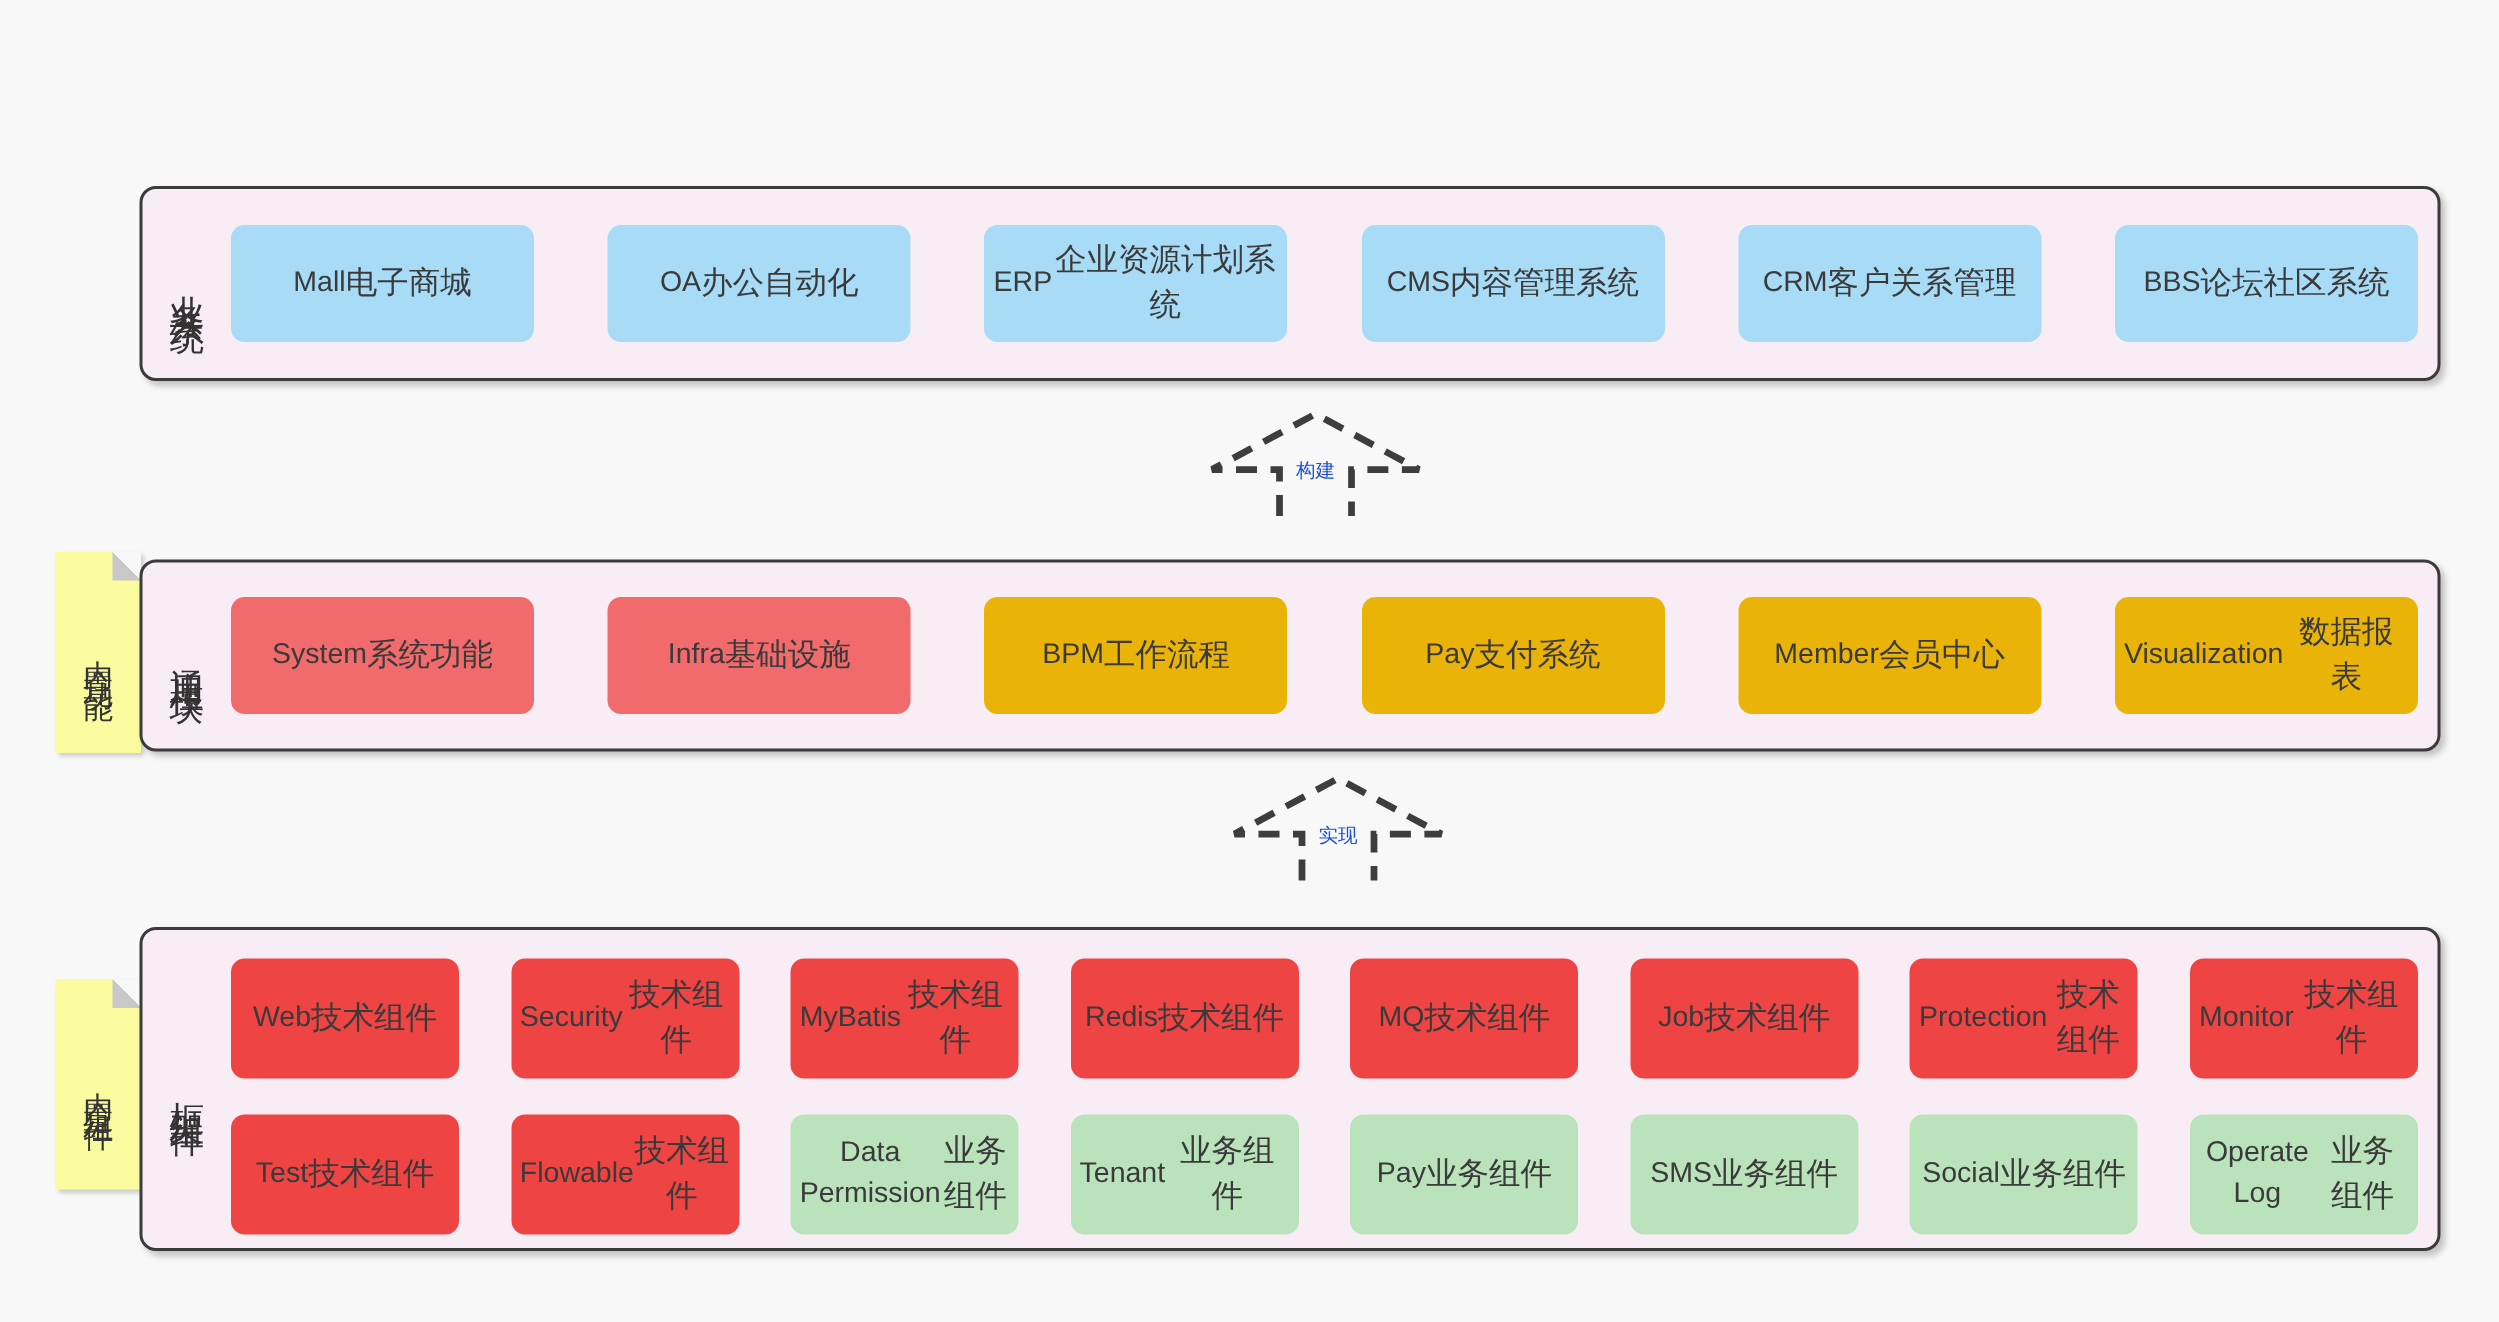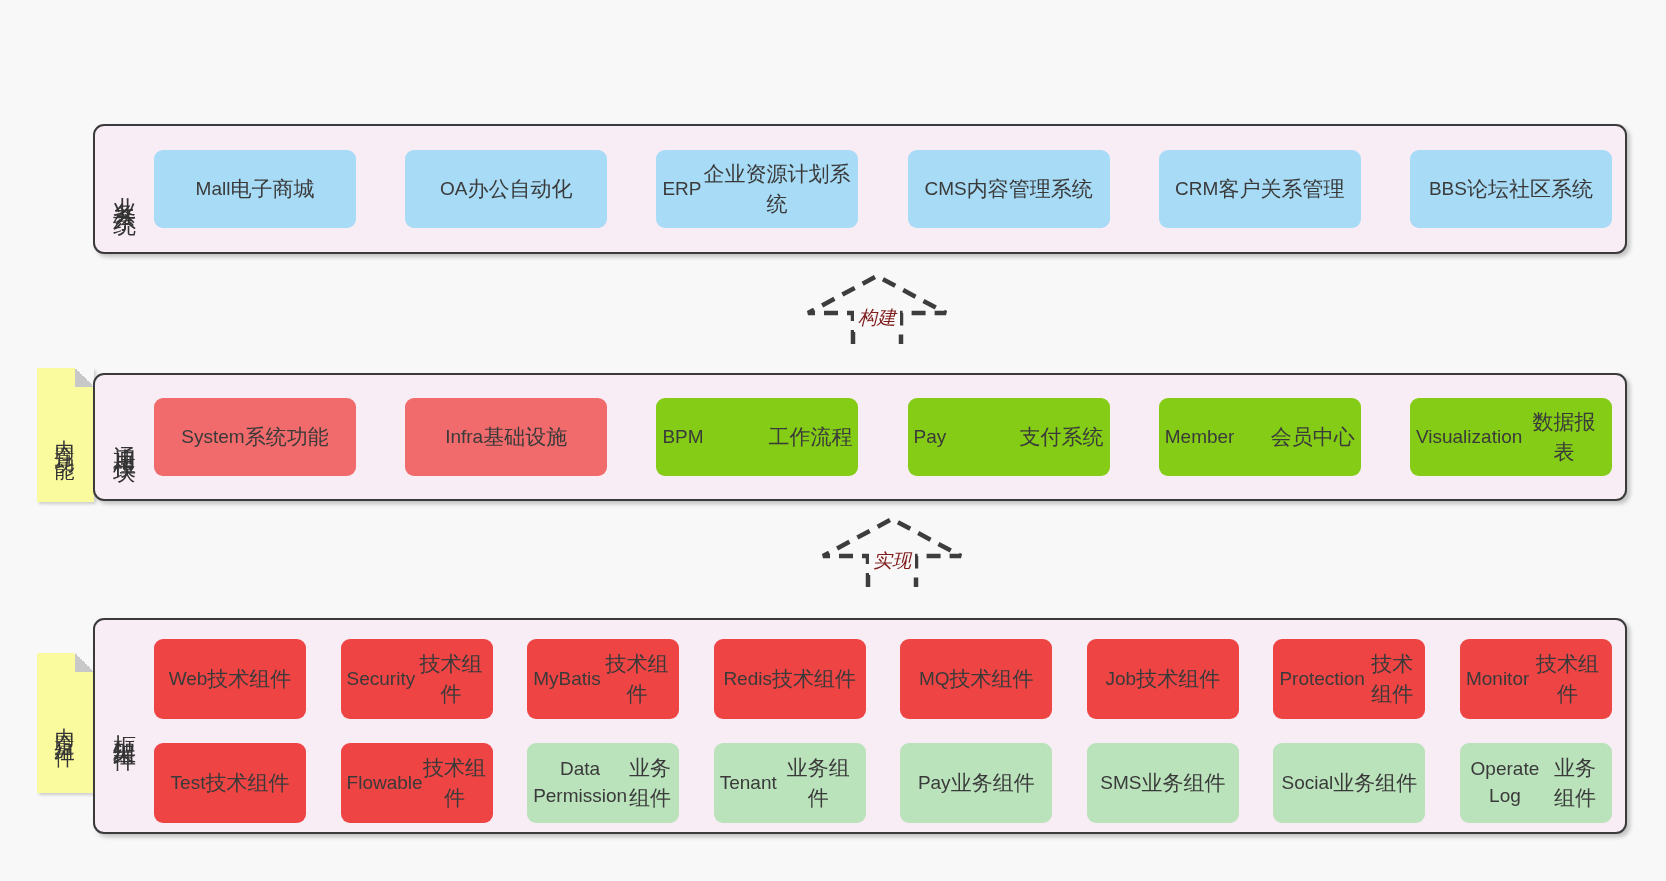--- a/index.html
+++ b/index.html
@@ -62,21 +62,21 @@
     line-height:1.42;
     box-sizing:border-box;
     padding:2px 6px;
   }
   .box .t{font-size:19px;}
   .box .s{font-size:21px;}
   .w202{width:202px;height:78px;flex:none;}
   .w152{width:152px;height:80px;flex:none;}
   .blue{background:#a7dbf6;}
   .red{background:#f16b6c;}
-  .pink{background:#84cc16;justify-content:space-between;}
+  .pink{background:#eab308;}
   .green{background:#ef4444;}
   .green-light{background:#bae2bb;}
 
   
   .sticky{
     position:absolute;
     left:37px;width:57px;
     background:#fafa9e;
     box-shadow:2px 2px 3px rgba(0,0,0,0.18);
     z-index:1;
@@ -107,25 +107,24 @@
     z-index:3;
   }
   .arrow-build{left:802px;top:273px;}
   .arrow-implement{left:817px;top:516px;}
   .arrow svg{position:absolute;left:0;top:0;}
   .arrow .lbl{
     position:absolute;
     left:50%;top:31px;
     transform:translateX(-50%);
     background:#f8f8f8;
-    font-size:19px;
+    font-size:13px;
     padding:1px 4px;
-    color:#7f1d1d;
+    color:#1d4ed8;
     white-space:nowrap;
-    font-style:italic;
   }
 </style>
 </head>
 <body>
 
 <div id="stage">
 
   <div class="section sec-business">
     <div class="v-label">业务系统</div>
     <div class="row">

